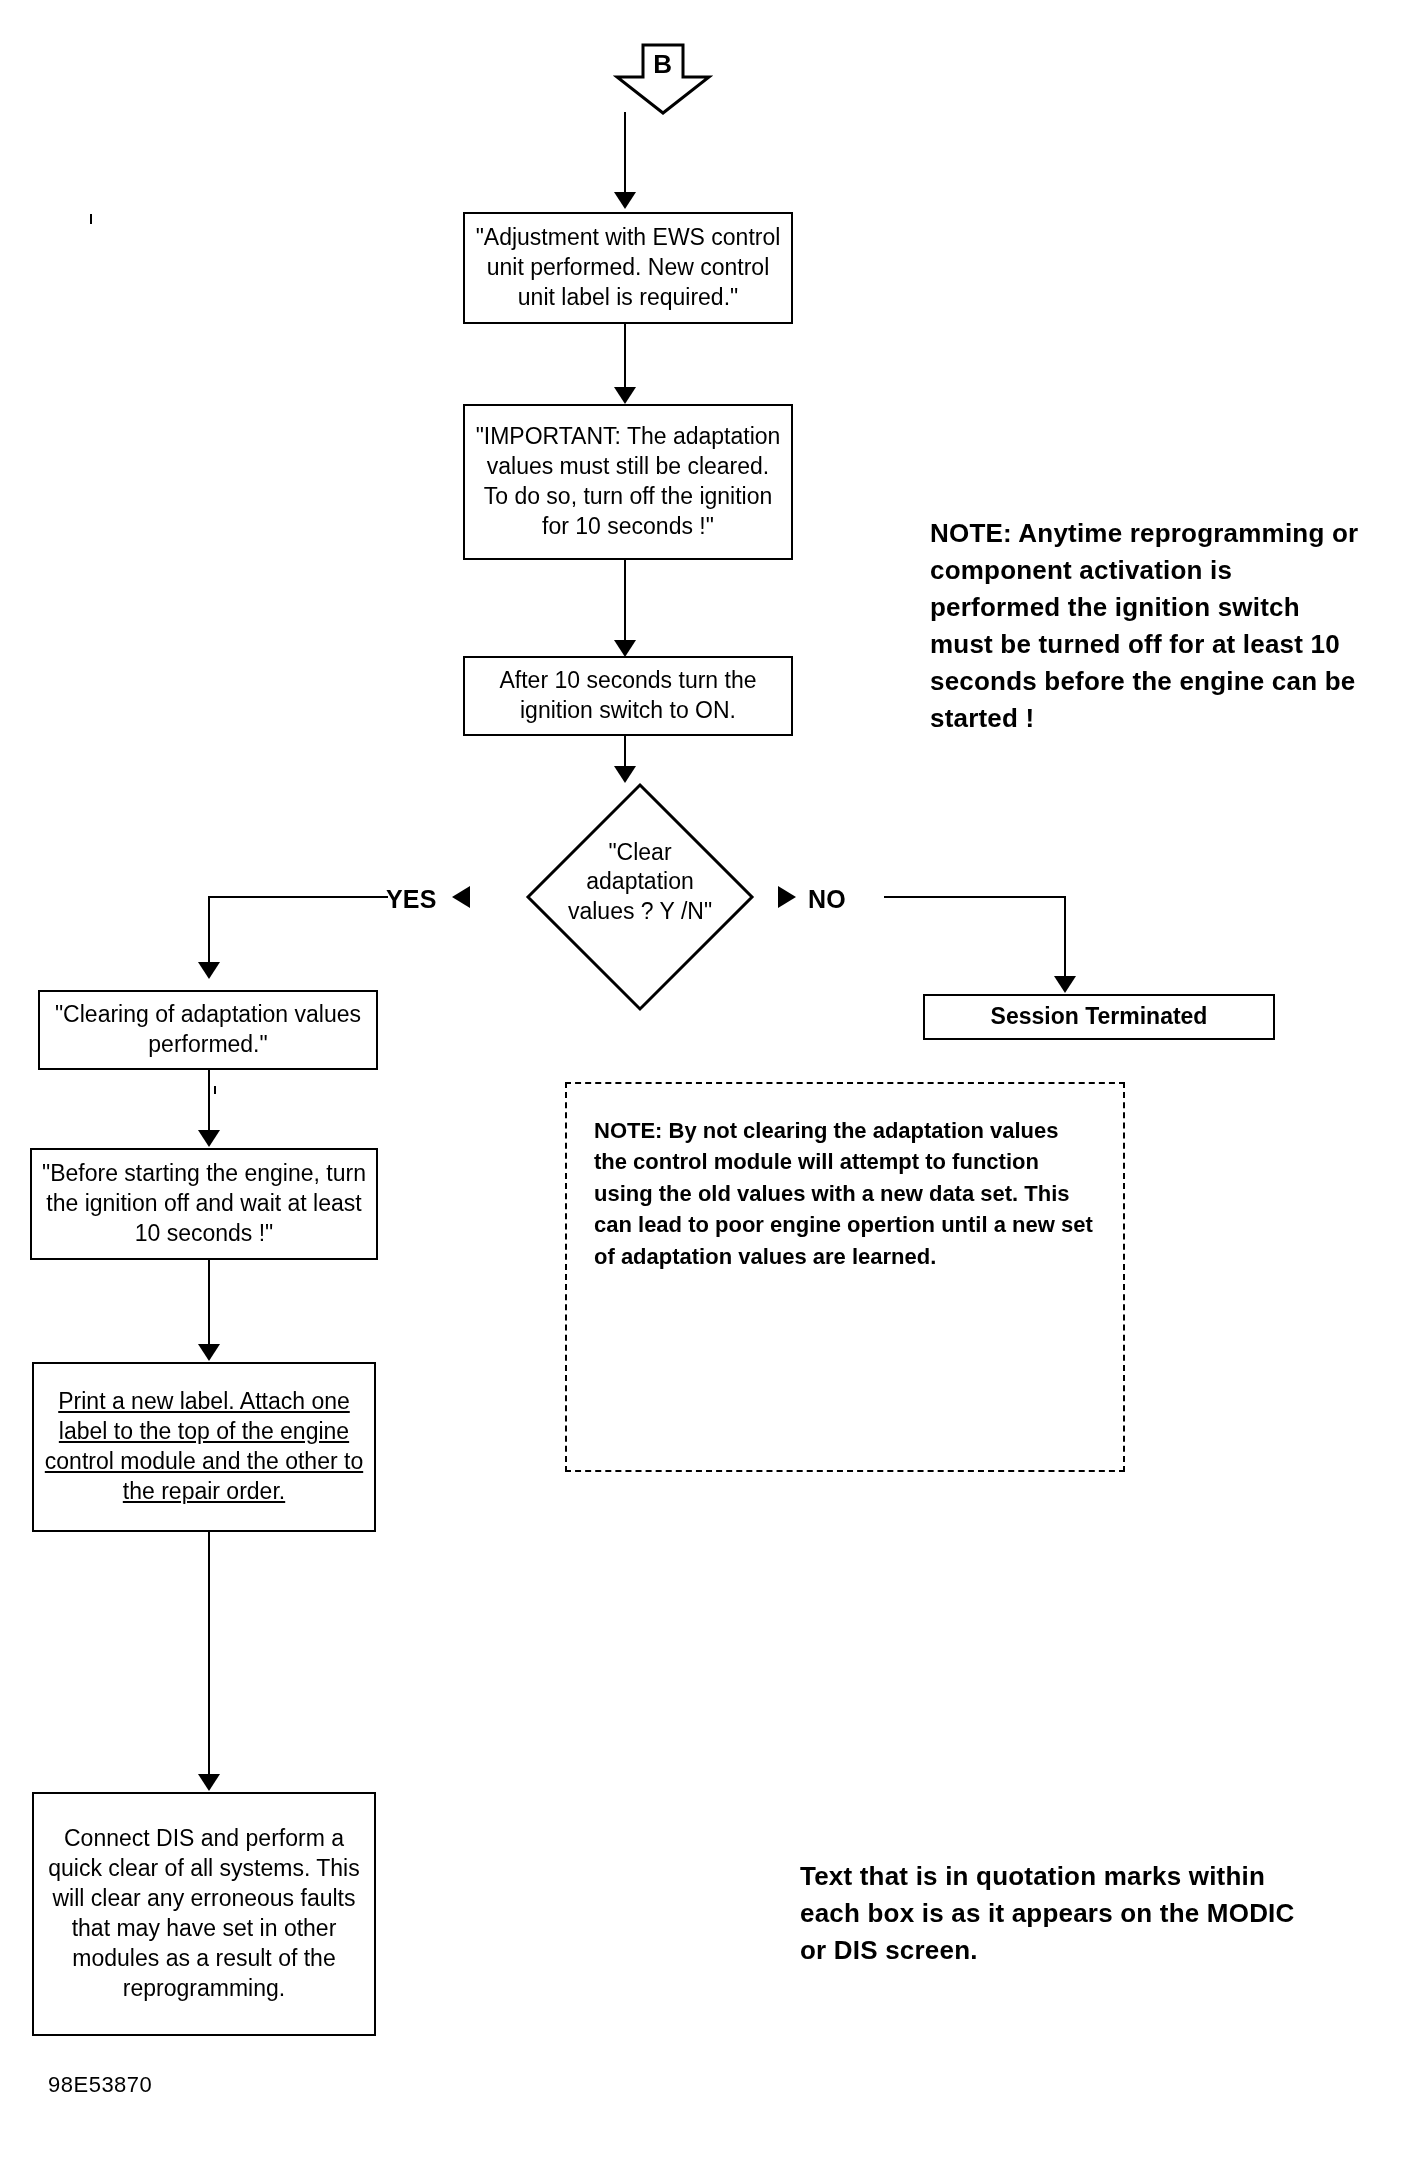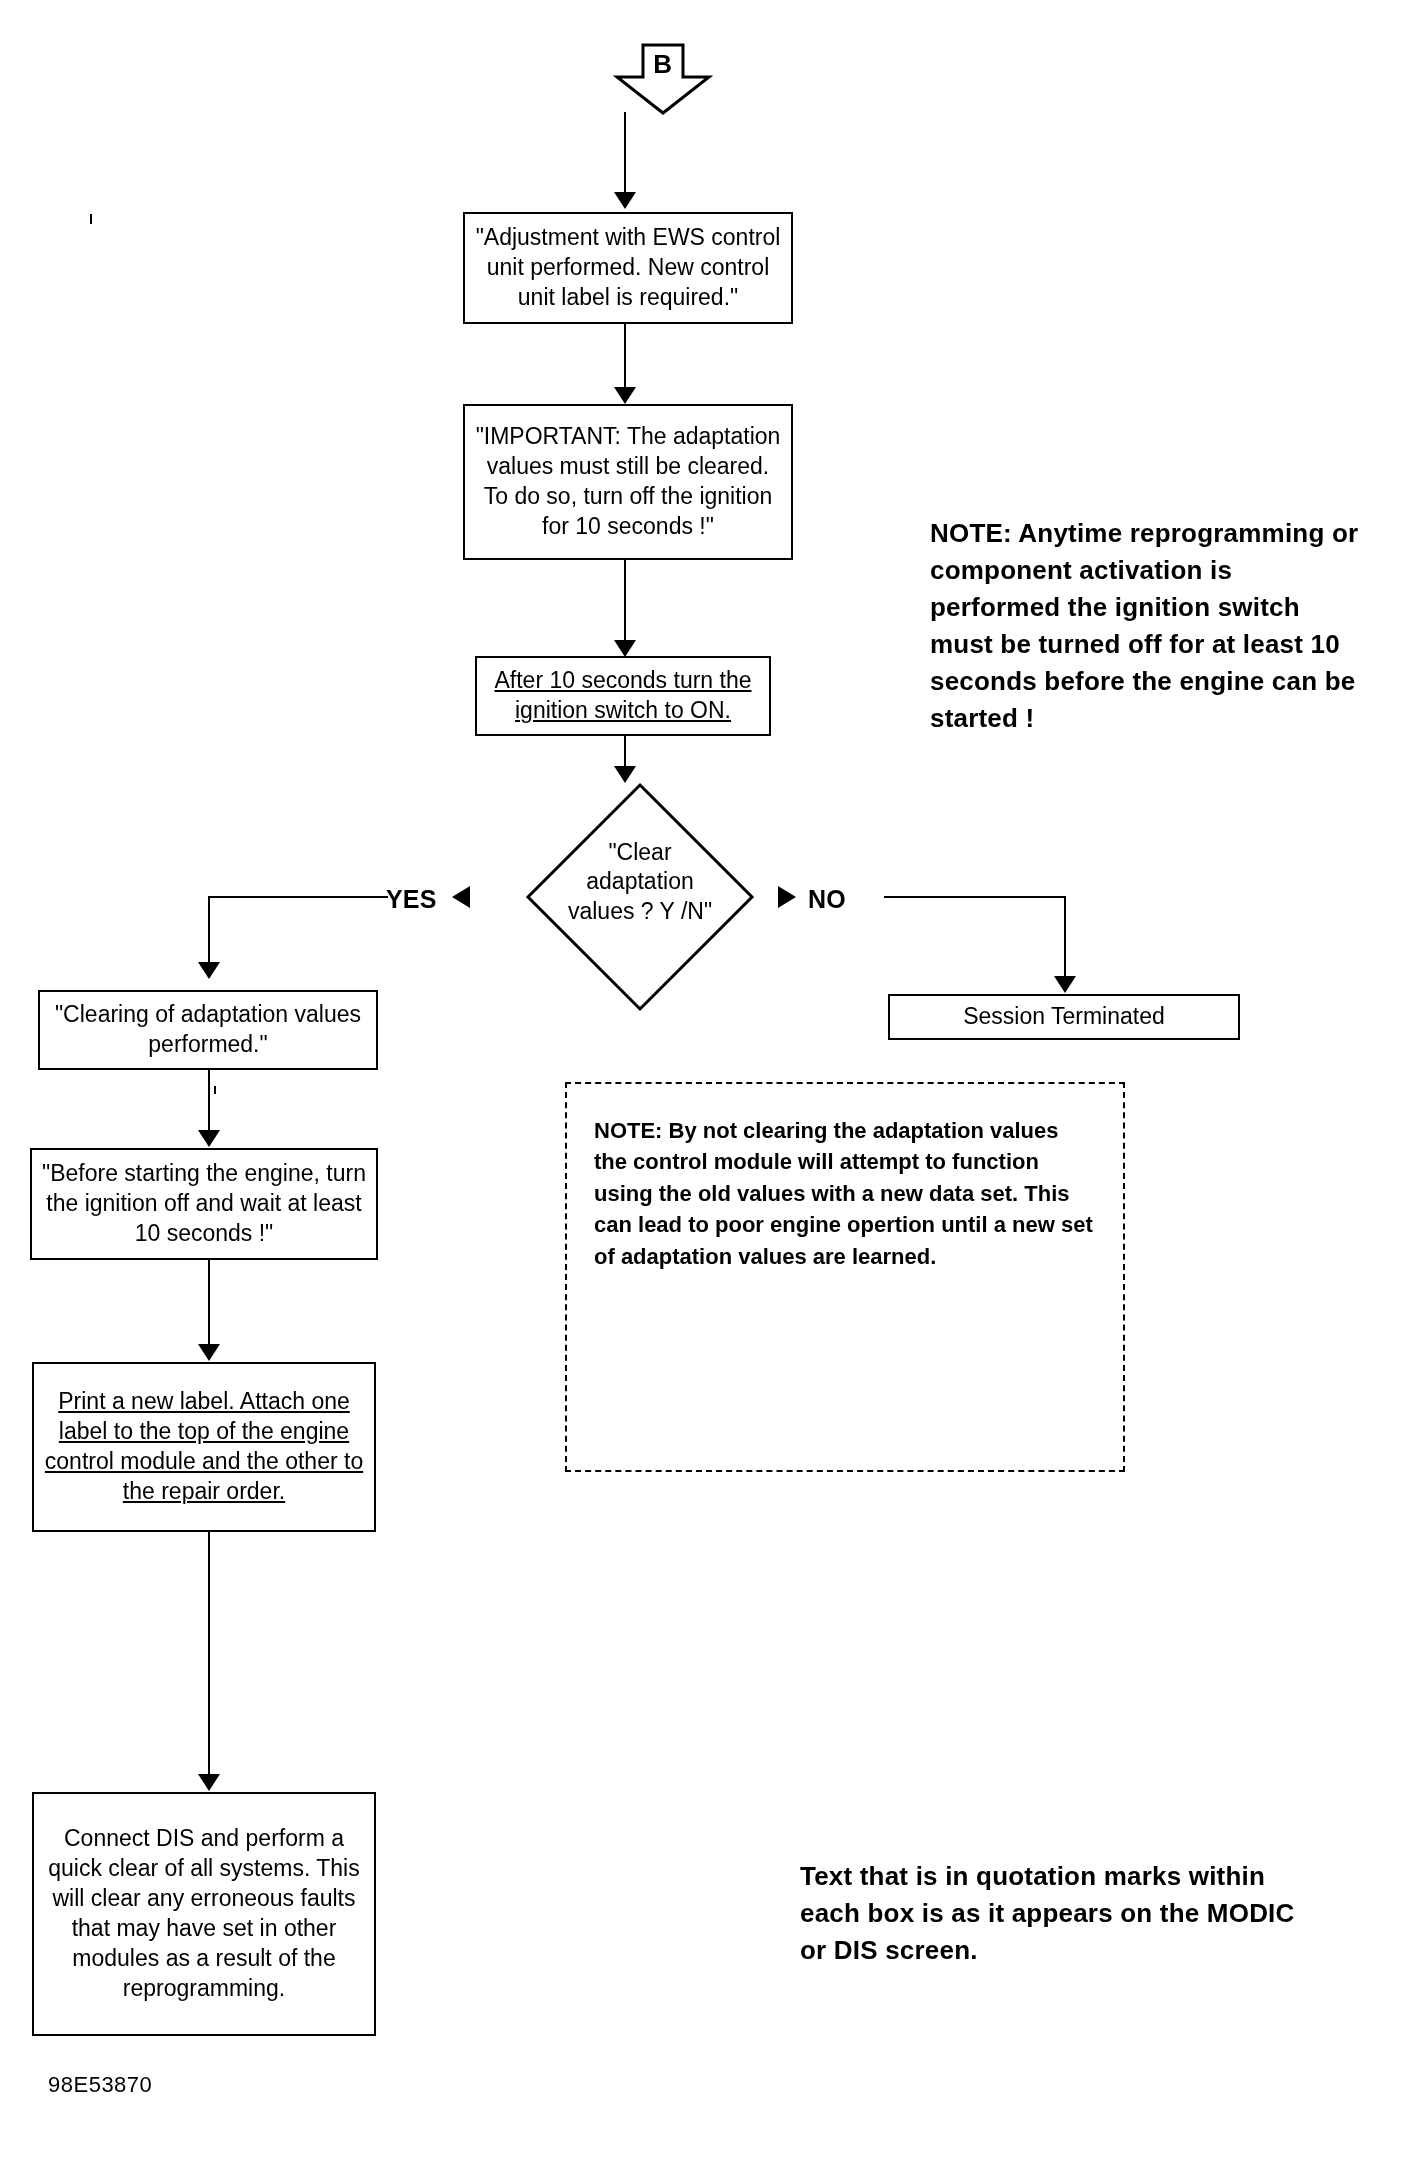--- a/index.html
+++ b/index.html
@@ -163,21 +163,21 @@
   <div class="line-v" style="left:624px; top:324px; height:63px;"></div>
   <div class="arrow-down" style="left:614px; top:387px;"></div>
 
   <div class="box" style="left:463px; top:404px; width:330px; height:156px;">
     <span class="txt">"IMPORTANT: The adaptation values must still be cleared.  To do so, turn off the ignition for 10 seconds !"</span>
   </div>
 
   <div class="line-v" style="left:624px; top:560px; height:80px;"></div>
   <div class="arrow-down" style="left:614px; top:640px;"></div>
 
-  <div class="box" style="left:475px; top:656px; width:296px; height:80px;text-decoration:underline;">
+  <div class="box" style="left:463px; top:656px; width:330px; height:80px;">
     <span class="txt">After 10 seconds turn the ignition switch to ON.</span>
   </div>
 
   <div class="line-v" style="left:624px; top:736px; height:30px;"></div>
   <div class="arrow-down" style="left:614px; top:766px;"></div>
 
   <div class="diamond-wrap">
     <svg width="230" height="230" viewBox="0 0 230 230">
       <polygon points="115,3 227,115 115,227 3,115" fill="#ffffff" stroke="#000000" stroke-width="3"></polygon>
     </svg>
@@ -189,21 +189,21 @@
   <div class="line-h" style="left:208px; top:896px; width:180px;"></div>
   <div class="line-v" style="left:208px; top:896px; height:78px;"></div>
   <div class="arrow-down" style="left:198px; top:962px;"></div>
 
   <div class="arrow-right" style="left:778px; top:886px;"></div>
   <div class="note-bold" style="left:808px; top:882px; font-size:25px;">NO</div>
   <div class="line-h" style="left:884px; top:896px; width:182px;"></div>
   <div class="line-v" style="left:1064px; top:896px; height:84px;"></div>
   <div class="arrow-down" style="left:1054px; top:976px;"></div>
 
-  <div class="box" style="left:888px; top:994px; width:352px; height:46px;">
+  <div class="box" style="left:923px; top:994px; width:352px; height:46px;font-weight:bold;">
     <span class="txt">Session Terminated</span>
   </div>
 
   <div class="box" style="left:38px; top:990px; width:340px; height:80px;">
     <span class="txt">"Clearing of adaptation values performed."</span>
   </div>
 
   <div class="line-v" style="left:208px; top:1070px; height:68px;"></div>
   <div class="arrow-down" style="left:198px; top:1130px;"></div>
 

